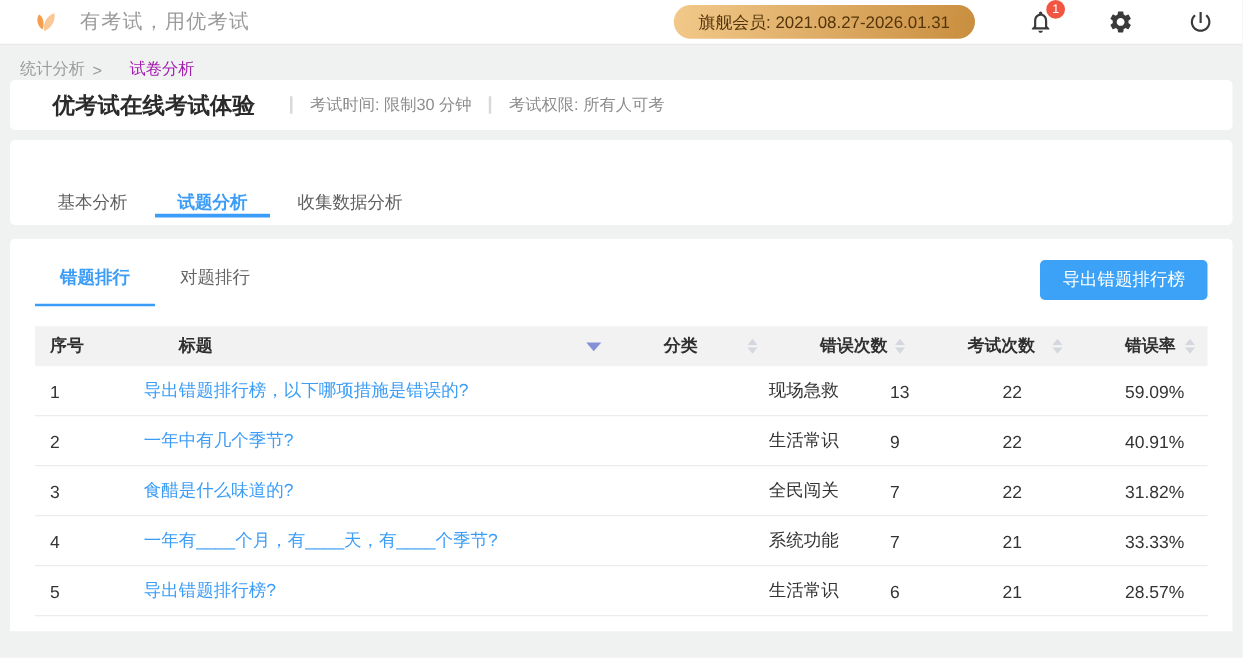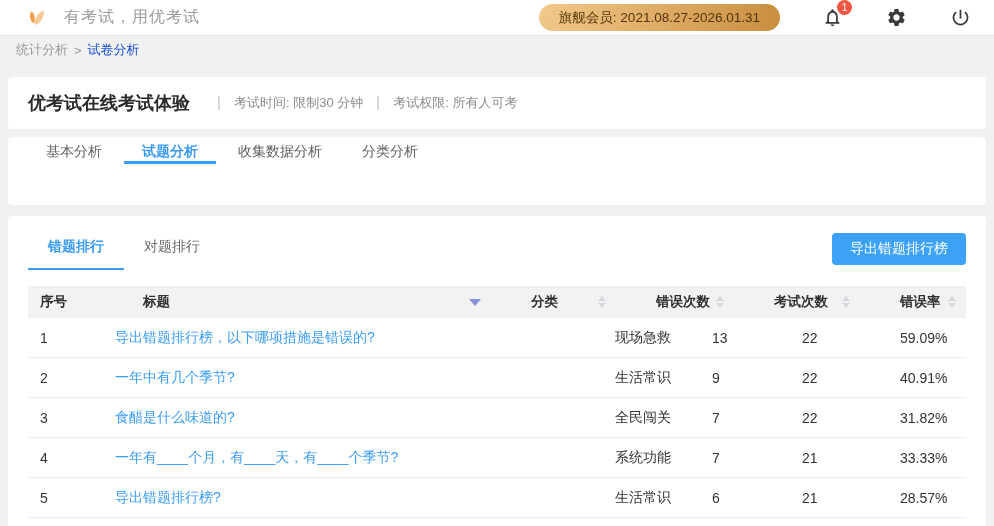--- a/index.html
+++ b/index.html
@@ -18,36 +18,36 @@
     background:linear-gradient(100deg, var(--badge-gold-start,#f2c98a), var(--badge-gold-end,#c98e3f));
     white-space:nowrap; }
   .icon-btn { position:relative; width:24px; height:24px; color:#3a3a3a; cursor:pointer;
     display:flex; align-items:center; justify-content:center; }
   .icon-btn svg { width:21px; height:21px; fill:currentColor; }
   .noti-dot { position:absolute; top:-6px; right:-8px; min-width:15px; height:15px;
     background:var(--notification-red,#f25643); color:#fff; border-radius:8px;
     font-size:10px; line-height:15px; text-align:center; padding:0 3px; }
 
   
-  .breadcrumb { height:28px; display:flex; align-items:center; gap:6px;
+  .breadcrumb { height:28px; display:flex; align-items:flex-end; gap:6px;
     padding:0 16px; font-size:13px; color:#9a9a9a; }
-  .breadcrumb .current { color:#1d4ed8; }
+  .breadcrumb .current { color:#a21caf;margin-left:16px; }
   .breadcrumb .parent { cursor:pointer; }
 
   .page { padding:0 8px; }
   .card { background:#fff; border-radius:4px; }
 
   
-  .card-exam { margin-top:13px; height:52px; display:flex; align-items:center; padding:0 20px; }
+  .card-exam { margin-top:0; height:40px; display:flex; align-items:center; padding:0 34px; }
   .exam-title { font-size:18px; font-weight:bold; color:#2b2b2b; }
   .exam-meta { display:flex; align-items:center; margin-left:14px; font-size:13px; color:#8c8c8c; }
   .meta-sep { width:2px; height:14px; background:#d9d9d9; margin:0 14px; }
 
   
-  .card-tabs { margin-top:8px; height:68px; display:flex; align-items:flex-start; padding:0 0 0 20px; }
+  .card-tabs { margin-top:8px; height:68px; display:flex; align-items:flex-end; padding:0 0 0 20px; }
   .tab { display:flex; align-items:center; padding:0 18px; margin:6px 4px 6px 0;
     border-bottom:3px solid transparent; font-size:14px; color:#5f5f5f; cursor:pointer; }
   .tab.active { color:var(--accent-blue,#3b9df7); font-weight:bold;
     border-bottom-color:var(--accent-blue,#3b9df7); }
 
   
   .card-main { margin-top:11px; height:314px; border-radius:4px 4px 0 0; padding:0 20px; }
   .ranking-bar { display:flex; align-items:center; justify-content:space-between; padding-top:12px; }
   .subtabs { display:flex; }
   .subtab { padding:10px 20px 12px; border-bottom:2px solid transparent;
@@ -128,21 +128,20 @@
       <span>考试时间: 限制30 分钟</span>
       <span class="meta-sep"></span>
       <span>考试权限: 所有人可考</span>
     </div>
   </div>
 
   <div class="card card-tabs">
     <div class="tab">基本分析</div>
     <div class="tab active">试题分析</div>
     <div class="tab">收集数据分析</div>
-    <div class="tab">分类分析</div>
   </div>
 
   <div class="card card-main">
     <div class="ranking-bar">
       <div class="subtabs">
         <div class="subtab active">错题排行</div>
         <div class="subtab">对题排行</div>
       </div>
       <button class="export-btn">导出错题排行榜</button>
     </div>

